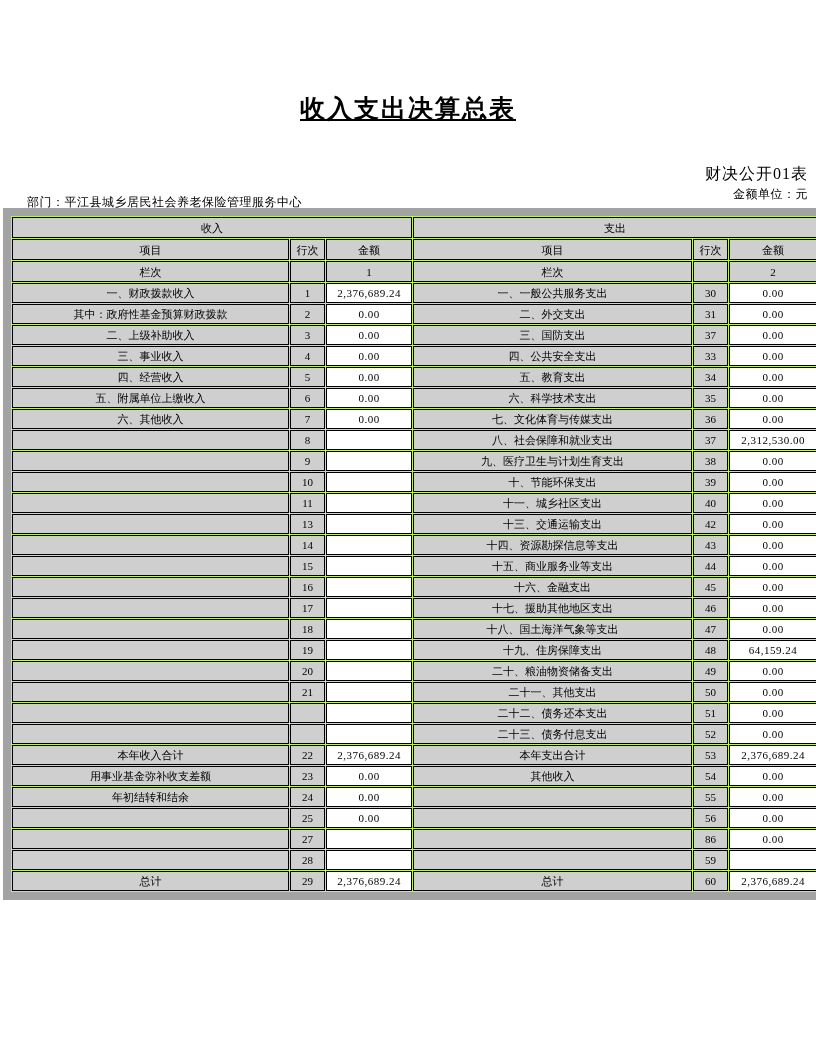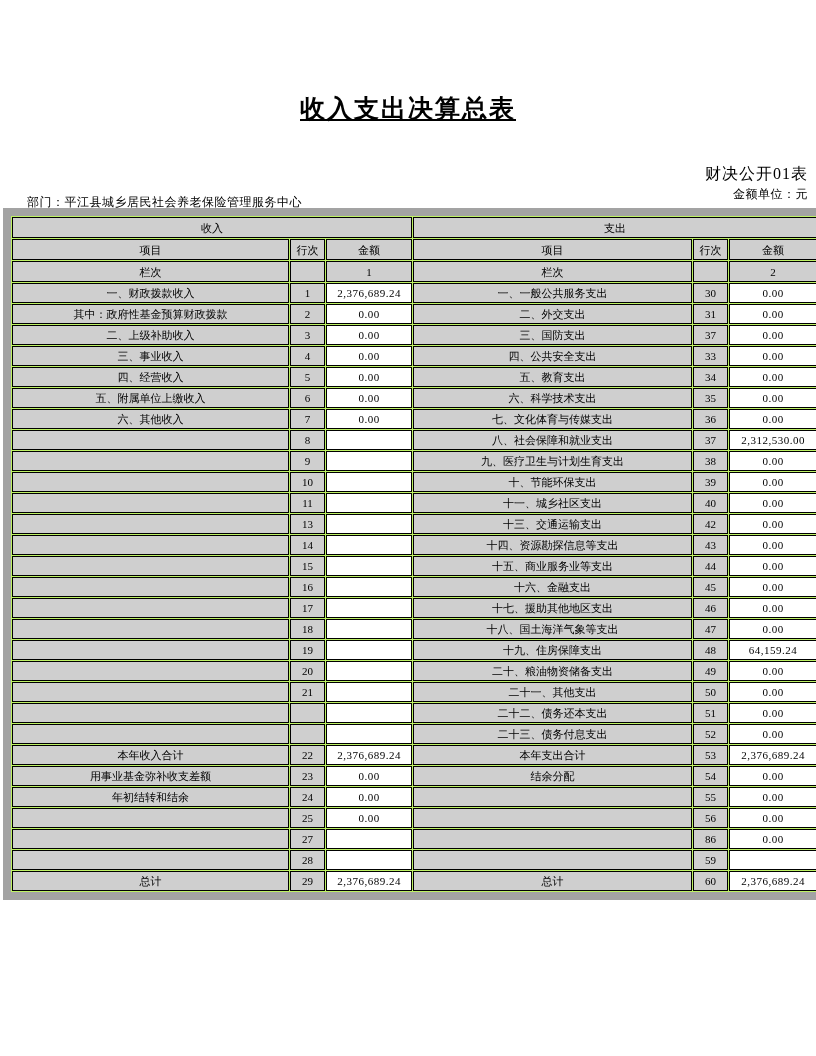--- a/index.html
+++ b/index.html
@@ -266,21 +266,21 @@
         <td class="line gray">22</td>
         <td class="amount white">2,376,689.24</td>
         <td class="item gray bold">本年支出合计</td>
         <td class="line gray">53</td>
         <td class="amount white">2,376,689.24</td>
       </tr>
       <tr>
         <td class="item gray">用事业基金弥补收支差额</td>
         <td class="line gray">23</td>
         <td class="amount white">0.00</td>
-        <td class="item gray">结余分配</td>
+        <td class="item gray">其他收入</td>
         <td class="line gray">54</td>
         <td class="amount white">0.00</td>
       </tr>
       <tr>
         <td class="item gray">年初结转和结余</td>
         <td class="line gray">24</td>
         <td class="amount white">0.00</td>
         <td class="item gray"></td>
         <td class="line gray">55</td>
         <td class="amount white">0.00</td>

